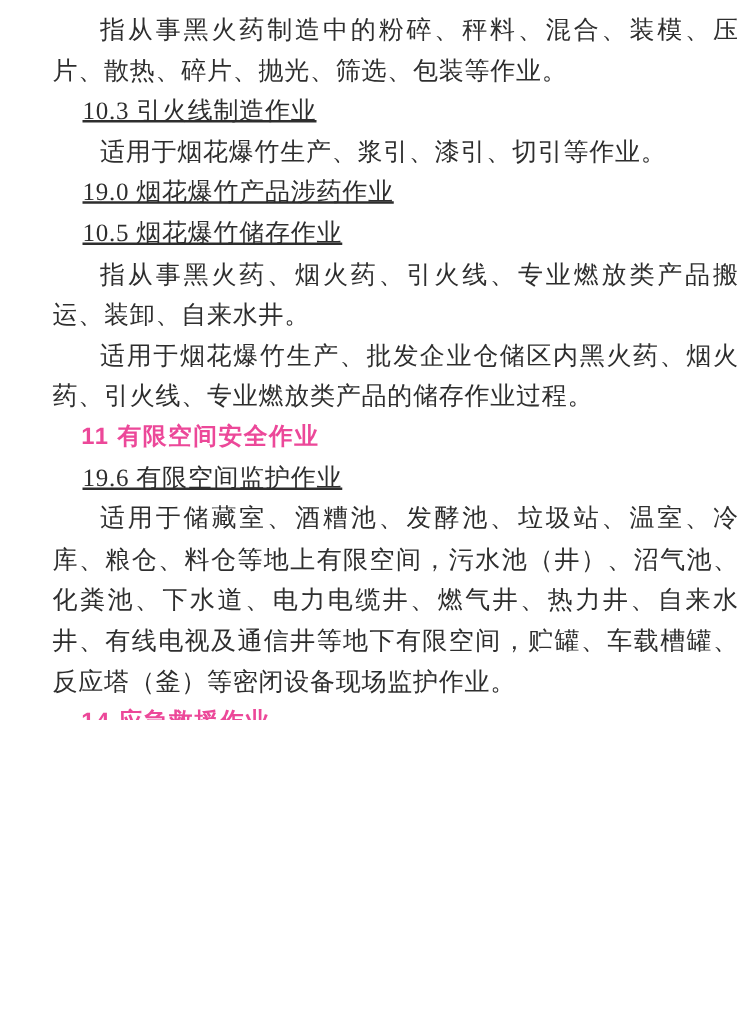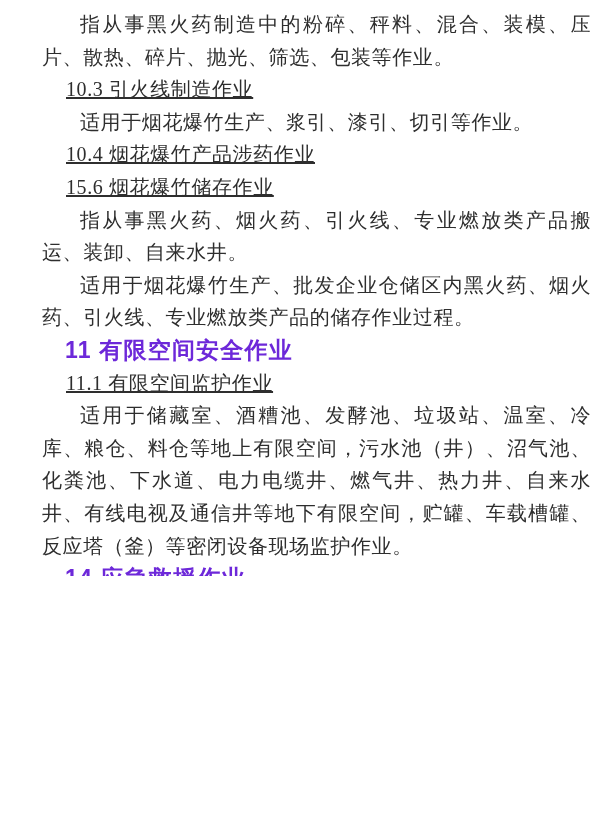--- a/index.html
+++ b/index.html
@@ -33,36 +33,36 @@
     text-indent: 38px;
   }
   .content p.subheading {
     text-indent: 24px;
     text-decoration: underline;
   }
   .content p.heading {
     text-indent: 23px;
     font-family: "Liberation Sans", "DejaVu Sans", sans-serif;
     font-weight: 700;
-    font-size: 23px;
+    font-size: 19px;
     letter-spacing: 1.2px;
-    color: #6d28d9;
+    color: #ec4899;
   }
 </style>
 </head>
 <body>
 
 <div class="page">
   <div class="content" id="document-content">
       <p class="body">指从事黑火药制造中的粉碎、秤料、混合、装模、压片、散热、碎片、抛光、筛选、包装等作业。</p>
       <p class="subheading">10.3 引火线制造作业</p>
       <p class="body">适用于烟花爆竹生产、浆引、漆引、切引等作业。</p>
-      <p class="subheading">10.4 烟花爆竹产品涉药作业</p>
-      <p class="subheading">15.6 烟花爆竹储存作业</p>
+      <p class="subheading">19.0 烟花爆竹产品涉药作业</p>
+      <p class="subheading">10.5 烟花爆竹储存作业</p>
       <p class="body">指从事黑火药、烟火药、引火线、专业燃放类产品搬运、装卸、自来水井。</p>
       <p class="body">适用于烟花爆竹生产、批发企业仓储区内黑火药、烟火药、引火线、专业燃放类产品的储存作业过程。</p>
       <p class="heading">11 有限空间安全作业</p>
-      <p class="subheading">11.1 有限空间监护作业</p>
+      <p class="subheading">19.6 有限空间监护作业</p>
       <p class="body">适用于储藏室、酒糟池、发酵池、垃圾站、温室、冷库、粮仓、料仓等地上有限空间，污水池（井）、沼气池、化粪池、下水道、电力电缆井、燃气井、热力井、自来水井、有线电视及通信井等地下有限空间，贮罐、车载槽罐、反应塔（釜）等密闭设备现场监护作业。</p>
       <p class="heading">14 应急救援作业</p>
       <p class="subheading">12.1 矿山救援作业</p>
     </div>
 </div>
 
 </body></html>

